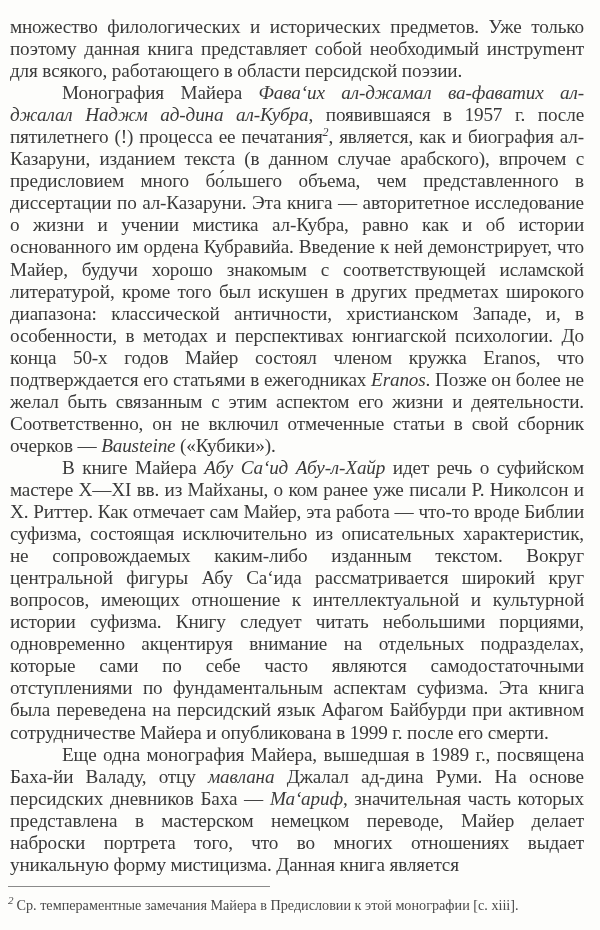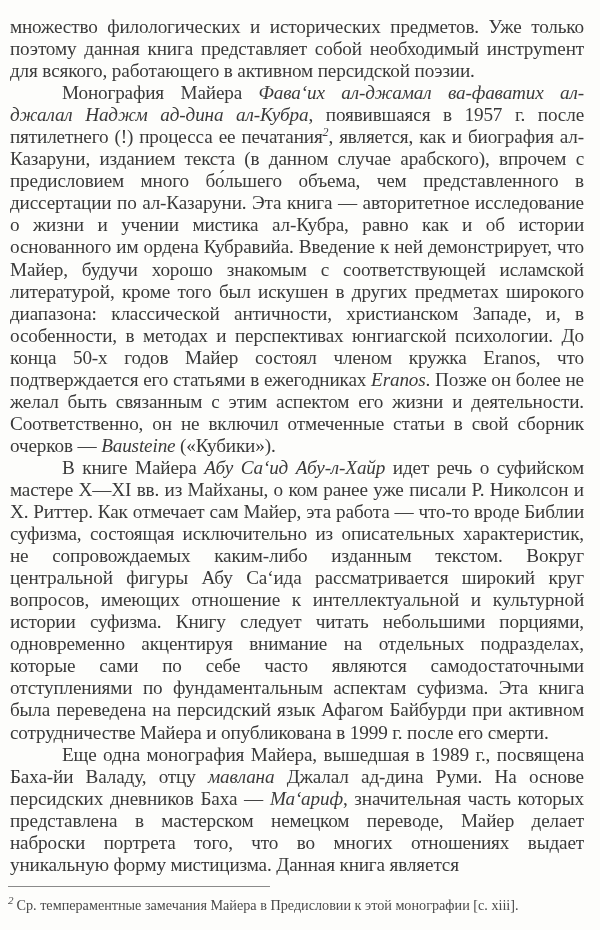--- a/index.html
+++ b/index.html
@@ -60,21 +60,21 @@
     font-style: italic;
     vertical-align: super;
     line-height: 0;
     margin-right: 3px;
   }
 </style>
 </head>
 <body>
 
 <div class="page">
-  <p class="para"><span>множество филологических и исторических предметов. Уже только поэтому данная книга представляет собой необходимый инстру­mент для всякого, работающего в активном персидской поэзии.</span></p>
+  <p class="para"><span>множество филологических и исторических предметов. Уже только поэтому данная книга представляет собой необходимый инстру­mент для всякого, работающего в области персидской поэзии.</span></p>
   <p class="para indent"><span>Монография Майера </span><i>Фава‘их ал-джамал ва-фаватих ал-джалал Наджм ад-дина ал-Кубра</i><span>, появившаяся в 1957 г. после пятилетнего (!) процесса ее печатания</span><sup class="fnref">2</sup><span>, является, как и биогра­фия ал-Казаруни, изданием текста (в данном случае арабского), впрочем с предисловием много бо́льшего объема, чем представ­ленного в диссертации по ал-Казаруни. Эта книга — авторитетное исследование о жизни и учении мистика ал-Кубра, равно как и об истории основанного им ордена Кубравийа. Введение к ней демонстрирует, что Майер, будучи хорошо знакомым с соответст­вующей исламской литературой, кроме того был искушен в других предметах широкого диапазона: классической античности, христи­анском Западе, и, в особенности, в методах и перспективах юнги­агской психологии. До конца 50-х годов Майер состоял членом кружка Eranos, что подтверждается его статьями в ежегодниках </span><i>Eranos</i><span>. Позже он более не желал быть связанным с этим аспек­том его жизни и деятельности. Соответственно, он не включил отмеченные статьи в свой сборник очерков — </span><i>Bausteine</i><span> («Кубики»).</span></p>
   <p class="para indent"><span>В книге Майера </span><i>Абу Са‘ид Абу-л-Хайр</i><span> идет речь о суфий­ском мастере X—XI вв. из Майханы, о ком ранее уже писали Р. Николсон и Х. Риттер. Как отмечает сам Майер, эта работа — что-то вроде Библии суфизма, состоящая исключительно из опи­сательных характеристик, не сопровождаемых каким-либо издан­ным текстом. Вокруг центральной фигуры Абу Са‘ида рассматри­вается широкий круг вопросов, имеющих отношение к интеллек­туальной и культурной истории суфизма. Книгу следует читать небольшими порциями, одновременно акцентируя внимание на отдельных подразделах, которые сами по себе часто являются са­модостаточными отступлениями по фундаментальным аспектам суфизма. Эта книга была переведена на персидский язык Афагом Байбурди при активном сотрудничестве Майера и опубликована в 1999 г. после его смерти.</span></p>
   <p class="para indent"><span>Еще одна монография Майера, вышедшая в 1989 г., по­священа Баха-йи Валаду, отцу </span><i>мавлана</i><span> Джалал ад-дина Руми. На основе персидских дневников Баха — </span><i>Ма‘ариф</i><span>, значительная часть которых представлена в мастерском немецком переводе, Майер делает наброски портрета того, что во многих отношениях выдает уникальную форму мистицизма. Данная книга является</span></p>
 </div>
 
 <div class="rule"></div>
 
 <div class="footnote">
   <sup>2</sup><span>Ср. темпераментные замечания Майера в Предисловии к этой монографии [с. xiii].</span>
 </div>

